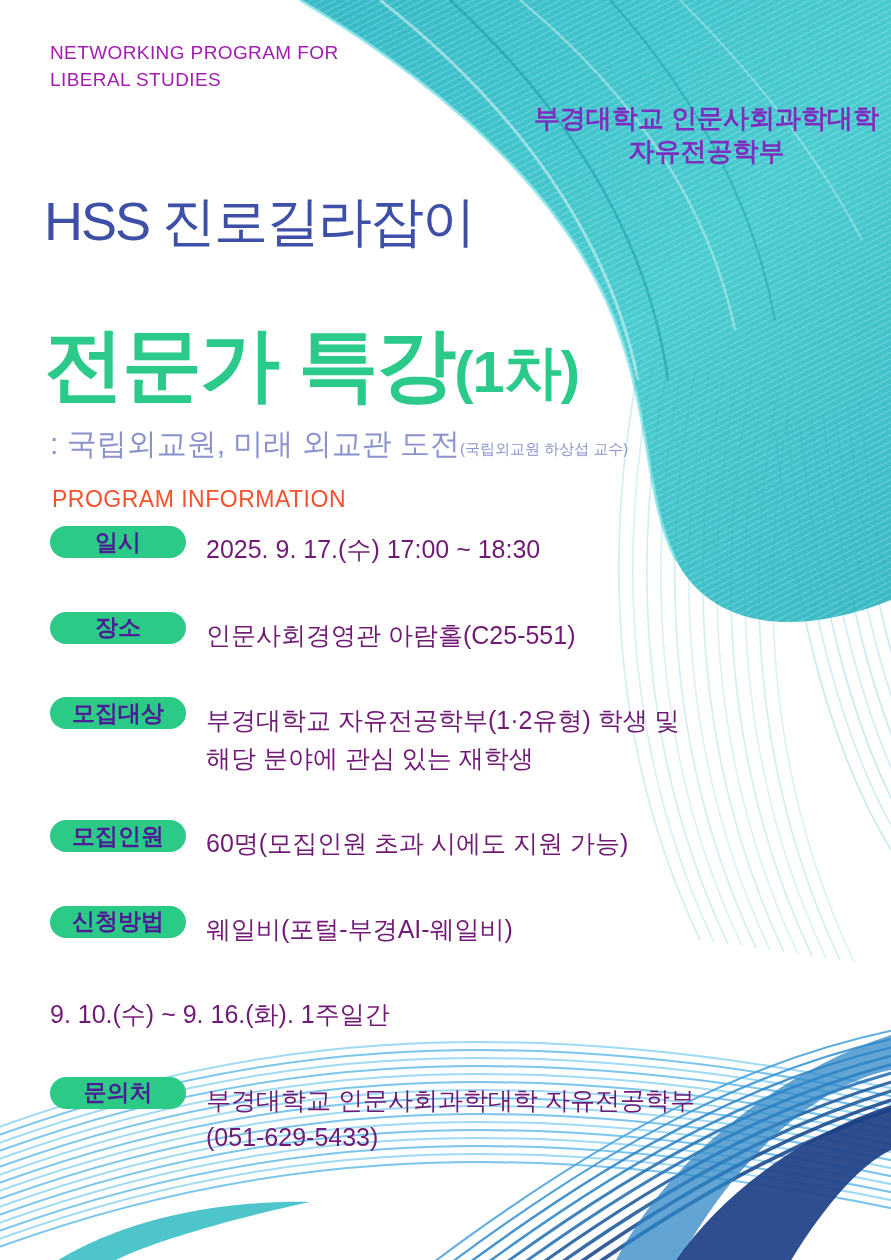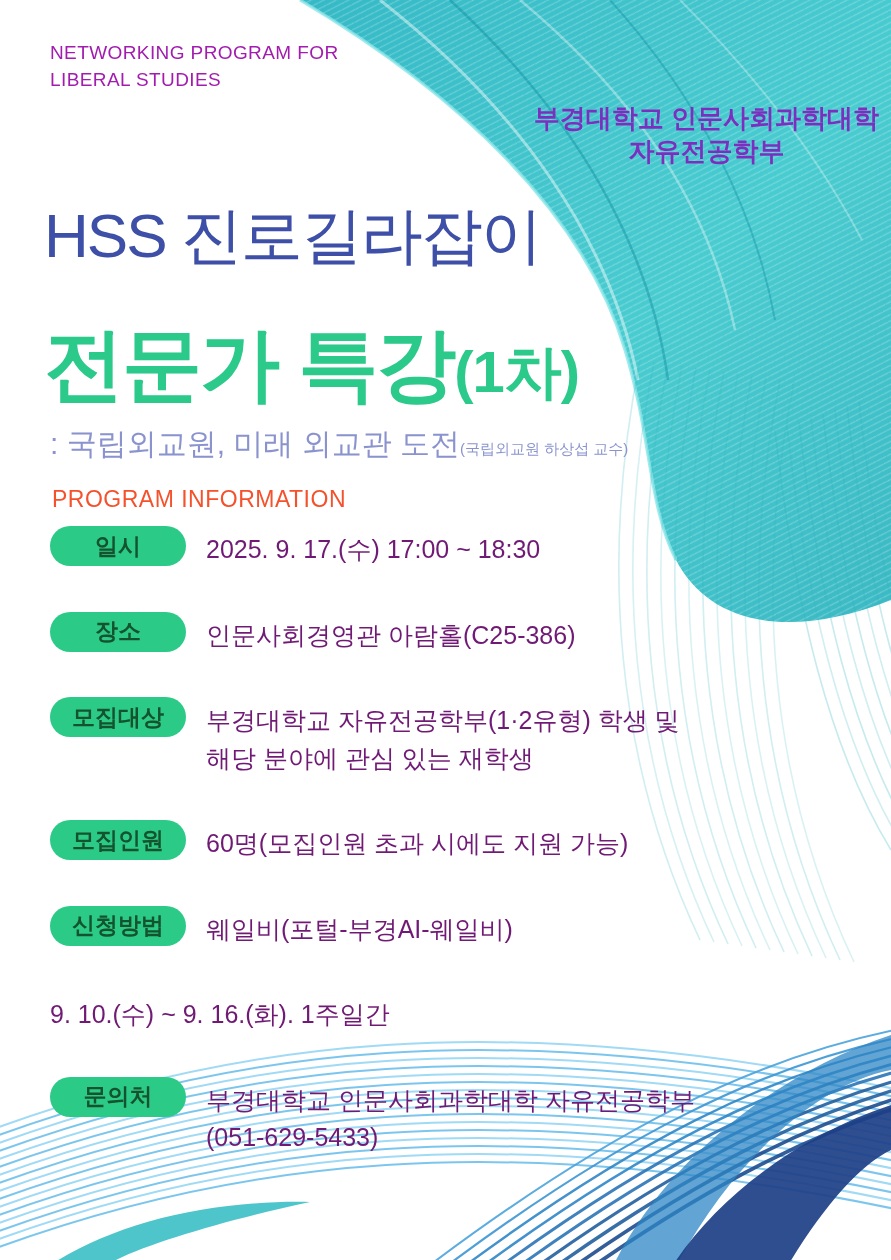--- a/index.html
+++ b/index.html
@@ -17,22 +17,22 @@
     color:#a21caf;font-weight:500;white-space:pre-line;
   }
   .org{
     right:12px;top:102px;text-align:center;
     font-size:26px;line-height:1.25;font-weight:700;
     color:#7a2fbf;white-space:pre-line;
     text-shadow:0 0 2px rgba(255,255,255,.15);
   }
   .title1{
     left:44px;top:186px;
-    font-size:62px;letter-spacing:-2px;
-    color:#3d4fa6;font-weight:400;white-space:nowrap;margin-top:8px;
+    font-size:54px;letter-spacing:-2px;
+    color:#3d4fa6;font-weight:400;white-space:nowrap;
   }
   .title2{
     left:44px;top:312px;
     font-size:80px;letter-spacing:-2px;
     color:#2bc98a;font-weight:700;white-space:nowrap;
   }
   .title2 .suffix{font-size:58px;letter-spacing:-1px;}
   .subtitle{
     left:50px;top:424px;
     font-size:30px;color:#8b93ce;font-weight:500;white-space:nowrap;
@@ -42,24 +42,24 @@
     left:52px;top:486px;
     font-size:23px;font-weight:400;letter-spacing:.5px;
     color:#f4512c;
   }
   .rows{
     position:absolute;left:50px;top:526px;width:680px;
     display:flex;flex-direction:column;gap:43px;
   }
   .row{display:flex;align-items:flex-start;gap:20px;}
   .pill{
-    flex:0 0 auto;min-width:136px;height:40px;box-sizing:border-box;
+    flex:0 0 auto;min-width:136px;height:32px;box-sizing:border-box;
     padding:0 14px;border-radius:20px;background:#2bcb87;
     display:flex;align-items:center;justify-content:center;
-    font-size:23px;font-weight:700;color:#14532d;
+    font-size:23px;font-weight:700;color:#4c1d95;
   }
   .value{
     font-size:25px;line-height:1.5;color:#701a75;
     padding-top:5px;white-space:pre-line;
   }
 </style>
 </head>
 <body>
 
 <svg class="bg-svg" viewBox="0 0 891 1260" preserveAspectRatio="none" aria-hidden="true">
@@ -161,21 +161,21 @@
 
 <div class="layer section-header">PROGRAM INFORMATION</div>
 
 <div class="rows">
   <div class="row">
     <div class="pill">일시</div>
     <div class="value">2025. 9. 17.(수) 17:00 ~ 18:30</div>
   </div>
   <div class="row">
     <div class="pill">장소</div>
-    <div class="value">인문사회경영관 아람홀(C25-386)</div>
+    <div class="value">인문사회경영관 아람홀(C25-551)</div>
   </div>
   <div class="row">
     <div class="pill">모집대상</div>
     <div class="value">부경대학교 자유전공학부(1·2유형) 학생 및
 해당 분야에 관심 있는 재학생</div>
   </div>
   <div class="row">
     <div class="pill">모집인원</div>
     <div class="value">60명(모집인원 초과 시에도 지원 가능)</div>
   </div>

